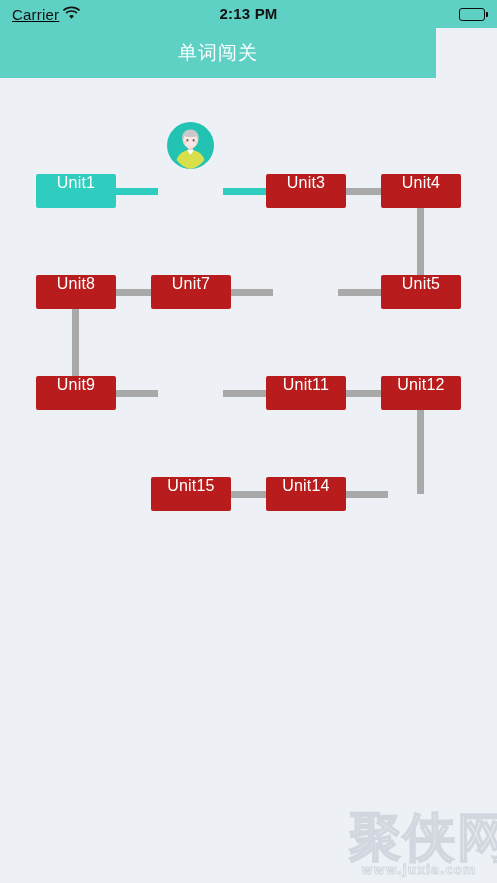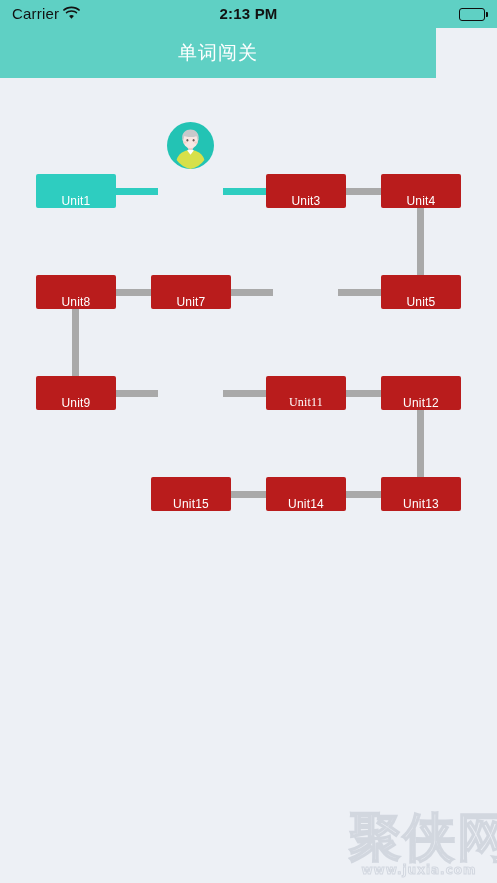--- a/index.html
+++ b/index.html
@@ -29,23 +29,24 @@
     width: 497px;
     height: 28px;
     background: #5fd0c4;
     display: flex;
     align-items: center;
     box-sizing: border-box;
     padding: 0 12px;
   }
   .status-left {
     display: flex;
-    align-items: flex-start;
+    align-items: flex-end;
     gap: 4px;
     flex: 0 0 auto;
+    text-decoration: underline;
   }
   .carrier-label {
     font-size: 15px;
     color: #121212;
     font-weight: 400;
     letter-spacing: 0.2px;
   }
   .wifi-icon { display: block; }
   .status-center {
     position: absolute;
@@ -115,24 +116,24 @@
     height: 805px;
     background: #edf0f5;
   }
 
   .unit {
     position: absolute;
     width: 80px;
     height: 34px;
     border-radius: 2px;
     display: flex;
-    align-items: flex-end;
+    align-items: flex-start;
     justify-content: center;
     color: #ffffff;
-    font-size: 12px;
+    font-size: 16px;
     letter-spacing: 0.2px;
     box-sizing: border-box;
     z-index: 3;
   }
   .unit.locked { background: #b91c1c; }
   .unit.active { background: #2ecdc0; }
 
   .link {
     position: absolute;
     background: #a9a9a9;
@@ -251,35 +252,32 @@
     <div class="unit locked" style="left:151px; top:197px;">
       <span>Unit7</span>
     </div>
     <div class="unit locked" style="left:381px; top:197px;">
       <span>Unit5</span>
     </div>
 
     <div class="unit locked" style="left:36px; top:298px;">
       <span>Unit9</span>
     </div>
-    <div class="unit locked" style="left:266px; top:298px;font-family:Liberation Serif, serif;">
+    <div class="unit locked" style="left:266px; top:298px;">
       <span>Unit11</span>
     </div>
     <div class="unit locked" style="left:381px; top:298px;">
       <span>Unit12</span>
     </div>
 
     <div class="unit locked" style="left:151px; top:399px;">
       <span>Unit15</span>
     </div>
     <div class="unit locked" style="left:266px; top:399px;">
       <span>Unit14</span>
-    </div>
-    <div class="unit locked" style="left:381px; top:399px;">
-      <span>Unit13</span>
     </div>
 
     <div class="avatar" style="left:167px; top:44px;">
       <svg width="47" height="47" viewBox="0 0 47 47">
         <circle cx="23.5" cy="23.5" r="23.5" fill="#23c3b4"></circle>
 
         <path d="M23.5 28c6.8 0 12.4 4.2 13.9 9.9A23.4 23.4 0 0 1 23.5 47a23.4 23.4 0 0 1-13.9-9.1C11.1 32.2 16.7 28 23.5 28z" fill="#d7e04a"></path>
 
         <path d="M20.2 28.4l3.3 4.3 3.3-4.3-1.6-1.1h-3.4z" fill="#ffffff"></path>
 

